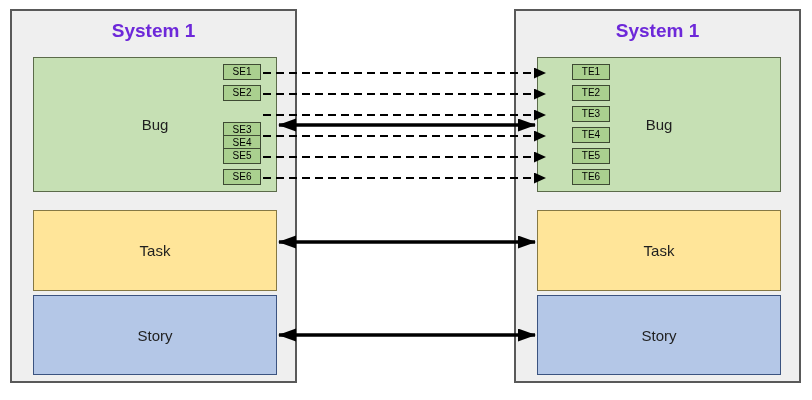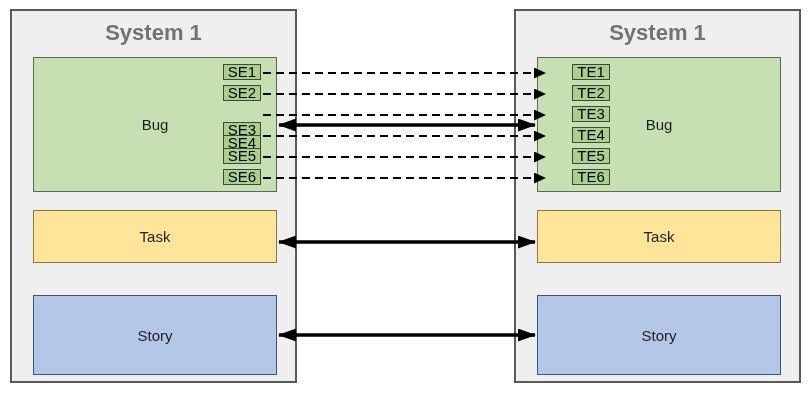--- a/index.html
+++ b/index.html
@@ -9,32 +9,32 @@
     --connector:#000000; --text:#1f1f1f;
   }
   *{box-sizing:border-box; margin:0; padding:0;}
   html,body{background:var(--background);}
   body{font-family:"Liberation Sans", sans-serif; color:var(--text);}
   .canvas{position:relative; width:812px; height:400px; background:var(--background); overflow:hidden;}
 
   .system{position:absolute; top:9px; width:287px; height:374px;
           background:var(--system-fill); border:2px solid var(--system-border);}
   .system-1{left:10px;} .system-2{left:514px;}
-  .sys-title{margin-top:9px; text-align:center; font-size:22px; font-weight:700; color:#737373;}
+  .sys-title{margin-top:9px; text-align:center; font-size:19px; font-weight:700; color:#6d28d9;}
 
   .box{position:absolute; left:21px; width:244px; border:1.5px solid;
        display:flex; flex-direction:column; justify-content:center; align-items:center;
        text-align:center; font-size:15px; line-height:19px;}
   .box-bug  {top:46px;  height:135px; background:var(--bug-fill);   border-color:var(--bug-border);}
-  .box-task {top:199px; height:53px;  background:var(--task-fill);  border-color:var(--task-border);}
+  .box-task {top:199px; height:81px;  background:var(--task-fill);  border-color:var(--task-border);}
   .box-story{top:284px; height:80px;  background:var(--story-fill); border-color:var(--story-border);}
   .box-label span{display:block;}
 
   .tab{position:absolute; width:38px; height:16px; background:var(--tab-fill);
-       border:1px solid var(--tab-border); font-size:15px; line-height:14px;
+       border:1px solid var(--tab-border); font-size:10px; line-height:14px;
        text-align:center; color:#000;}
   .tabs-right .tab{left:189px;}
   .tabs-left  .tab{left:10px;margin-left:24px;}
 
   svg.overlay{position:absolute; left:0; top:0; pointer-events:none;}
   .map-line {stroke:var(--connector); stroke-width:2; stroke-dasharray:8 5;}
   .sync-line{stroke:var(--connector); stroke-width:3.5;}
   marker path{fill:var(--connector);}
 </style>
 </head>

